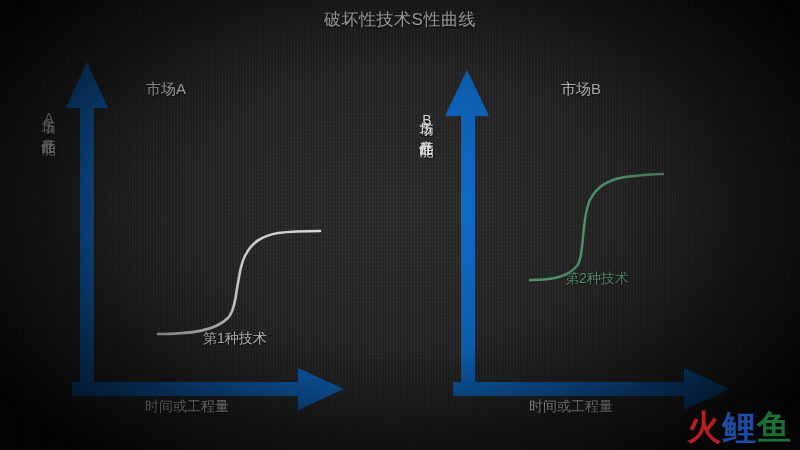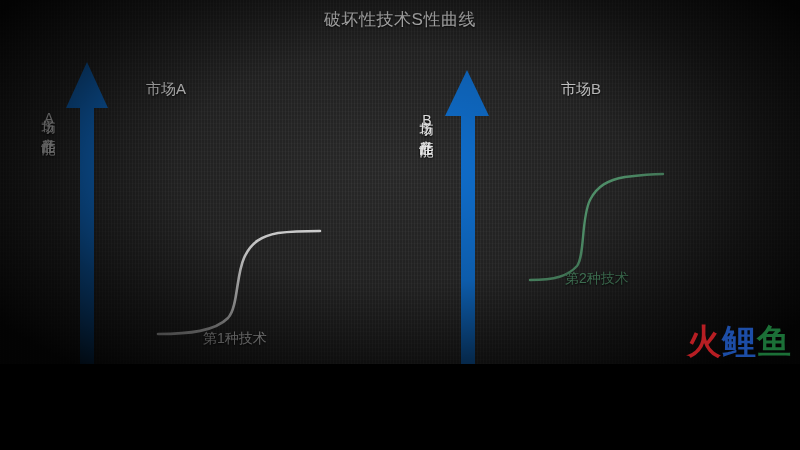--- a/index.html
+++ b/index.html
@@ -3,21 +3,21 @@
 <meta charset="utf-8">
 <style>
   html, body {
     margin: 0;
     padding: 0;
     background: #000;
   }
   #slide {
     position: relative;
     width: 800px;
-    height: 364px;
+    height: 450px;
     overflow: hidden;
     background-color: #2b2b2b;
     font-family: "Liberation Sans", "DejaVu Sans", sans-serif;
     -webkit-font-smoothing: antialiased;
   }
   
   #texture {
     position: absolute;
     inset: 0;
     background-image:

